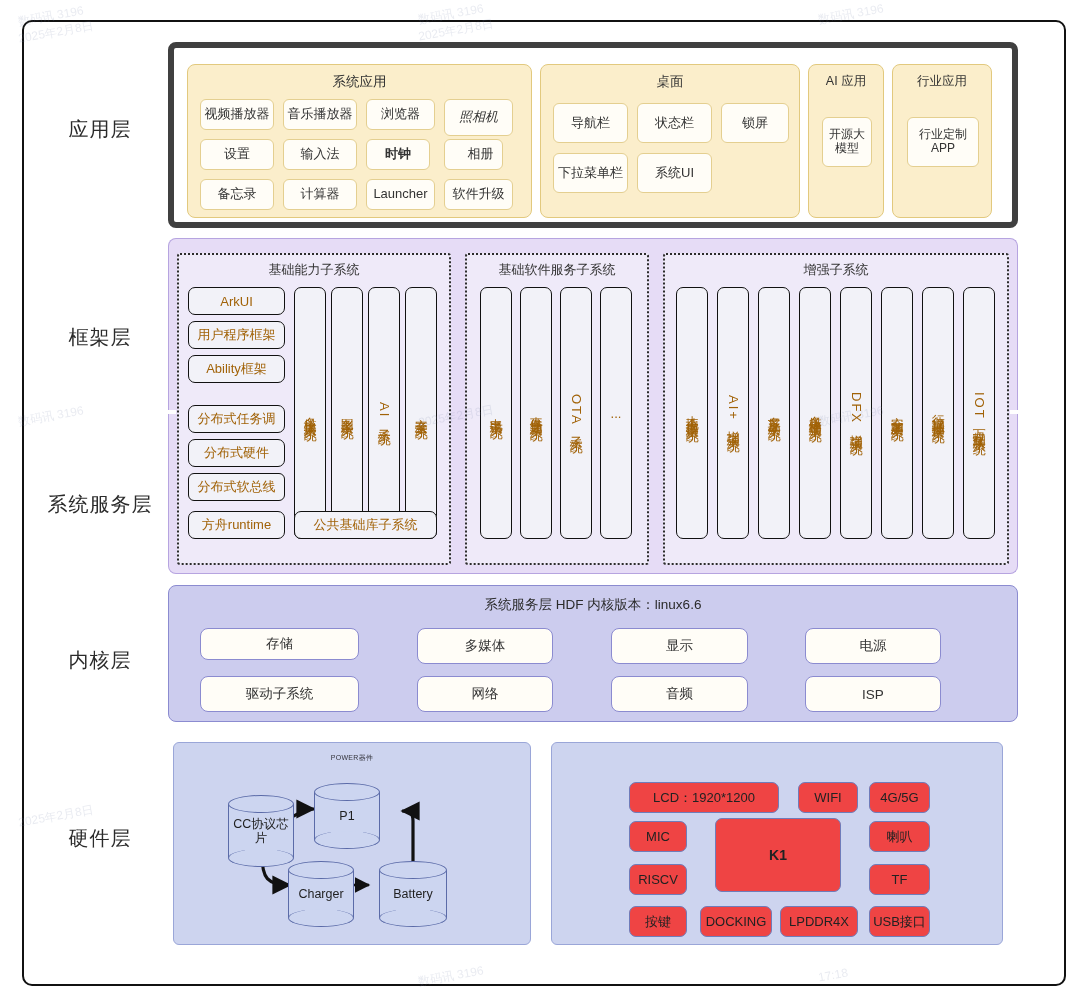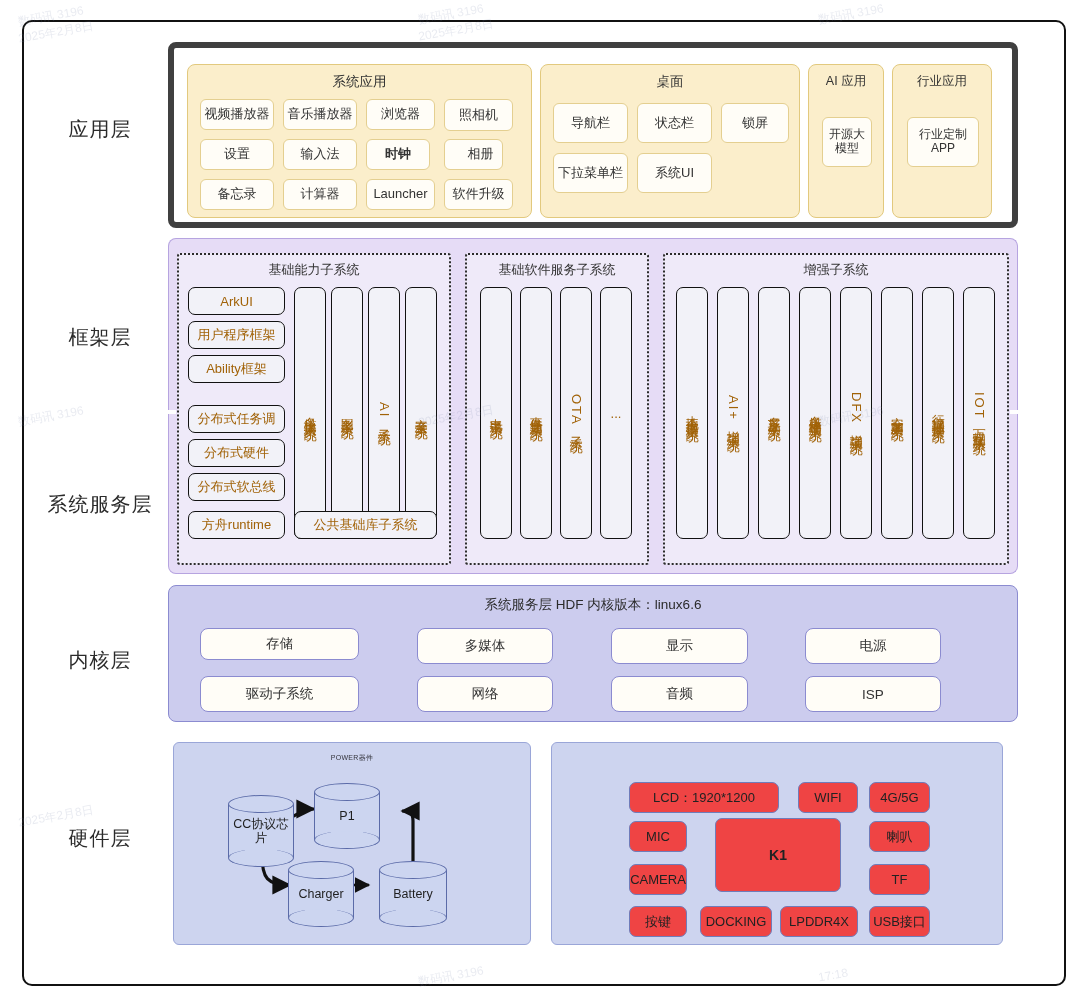--- a/index.html
+++ b/index.html
@@ -148,21 +148,21 @@
 <div class="layer-label" style="top:647px">内核层</div>
 <div class="layer-label" style="top:825px">硬件层</div>
 
 <div id="app-layer">
 
   <div class="app-group" style="left:13px; width:345px; height:154px;">
     <div class="group-title">系统应用</div>
     <div class="chip" style="position:absolute;left:12px;  top:34px; width:74px;height:31px;">视频播放器</div>
     <div class="chip" style="position:absolute;left:95px;  top:34px; width:74px;height:31px;">音乐播放器</div>
     <div class="chip" style="position:absolute;left:178px; top:34px; width:69px;height:31px;">浏览器</div>
-    <div class="chip" style="position:absolute;left:256px; top:34px; width:69px;height:32px;">照相机</div>
+    <div class="chip" style="position:absolute;left:256px; top:34px; width:69px;height:37px;font-style:italic;">照相机</div>
     <div class="chip" style="position:absolute;left:12px;  top:74px; width:74px;height:31px;">设置</div>
     <div class="chip" style="position:absolute;left:95px;  top:74px; width:74px;height:31px;">输入法</div>
     <div class="chip" style="position:absolute;left:178px; top:74px; width:64px;height:31px;font-weight:bold;">时钟</div>
     <div class="chip" style="position:absolute;left:256px; top:74px; width:59px;height:31px;padding-left:14px;">相册</div>
     <div class="chip" style="position:absolute;left:12px;  top:114px;width:74px;height:31px;">备忘录</div>
     <div class="chip" style="position:absolute;left:95px;  top:114px;width:74px;height:31px;">计算器</div>
     <div class="chip" style="position:absolute;left:178px; top:114px;width:69px;height:31px;">Launcher</div>
     <div class="chip" style="position:absolute;left:256px; top:114px;width:69px;height:31px;">软件升级</div>
   </div>
 
@@ -191,21 +191,21 @@
 <div class="purple-shell" id="purple-mid"></div>
 
 <div class="dotted-box" style="left:177px; top:253px; width:274px; height:312px;">
   <div class="dotted-title">基础能力子系统</div>
 
   <div class="fw-chip" style="left:9px;  top:32px;  width:97px; height:28px;">ArkUI</div>
   <div class="fw-chip" style="left:9px;  top:66px;  width:97px; height:28px;">用户程序框架</div>
   <div class="fw-chip" style="left:9px;  top:100px; width:97px; height:28px;">Ability框架</div>
   <div class="fw-chip" style="left:9px;  top:150px; width:97px; height:28px;">分布式任务调</div>
   <div class="fw-chip" style="left:9px;  top:184px; width:97px; height:28px;">分布式硬件</div>
-  <div class="fw-chip" style="left:9px;  top:218px; width:97px; height:28px;">分布式软总线</div>
+  <div class="fw-chip" style="left:9px;  top:218px; width:97px; height:28px;border-radius:6px;">分布式软总线</div>
   <div class="fw-chip" style="left:9px;  top:256px; width:97px; height:28px;">方舟runtime</div>
 
   <div class="fw-chip vchip" style="left:115px; top:32px; width:32px; height:252px;">多模输入子系统</div>
   <div class="fw-chip vchip" style="left:152px; top:32px; width:32px; height:252px;">图形子系统</div>
   <div class="fw-chip vchip latin" style="left:189px; top:32px; width:32px; height:252px;">AI子系统</div>
   <div class="fw-chip vchip" style="left:226px; top:32px; width:32px; height:252px;">安全子系统</div>
 
   <div class="fw-chip" style="left:115px; top:256px; width:143px; height:28px; background:#f2f2f8;">公共基础库子系统</div>
 </div>
 
@@ -285,21 +285,21 @@
   </div>
 </div>
 
 <div id="hw-soc">
   <div class="hw-chip" style="left:77px;  top:39px;  width:150px; height:31px;">LCD：1920*1200</div>
   <div class="hw-chip" style="left:246px; top:39px;  width:60px;  height:31px;">WIFI</div>
   <div class="hw-chip" style="left:317px; top:39px;  width:61px;  height:31px;">4G/5G</div>
   <div class="hw-chip" style="left:77px;  top:78px;  width:58px;  height:31px;">MIC</div>
   <div class="hw-chip" id="k1-chip" style="left:163px; top:75px;  width:126px; height:74px;">K1</div>
   <div class="hw-chip" style="left:317px; top:78px;  width:61px;  height:31px;">喇叭</div>
-  <div class="hw-chip" style="left:77px;  top:121px; width:58px;  height:31px;">CAMERA</div>
+  <div class="hw-chip" style="left:77px;  top:121px; width:58px;  height:31px;">RISCV</div>
   <div class="hw-chip" style="left:317px; top:121px; width:61px;  height:31px;">TF</div>
   <div class="hw-chip" style="left:77px;  top:163px; width:58px;  height:31px;">按键</div>
   <div class="hw-chip" style="left:148px; top:163px; width:72px;  height:31px;">DOCKING</div>
   <div class="hw-chip" style="left:228px; top:163px; width:78px;  height:31px;">LPDDR4X</div>
   <div class="hw-chip" style="left:317px; top:163px; width:61px;  height:31px;">USB接口</div>
 </div>
 
 <div class="wm" style="left:18px;  top:8px;">数码讯 3196</div>
 <div class="wm" style="left:18px;  top:24px;">2025年2月8日</div>
 <div class="wm" style="left:418px; top:6px;">数码讯 3196</div>

